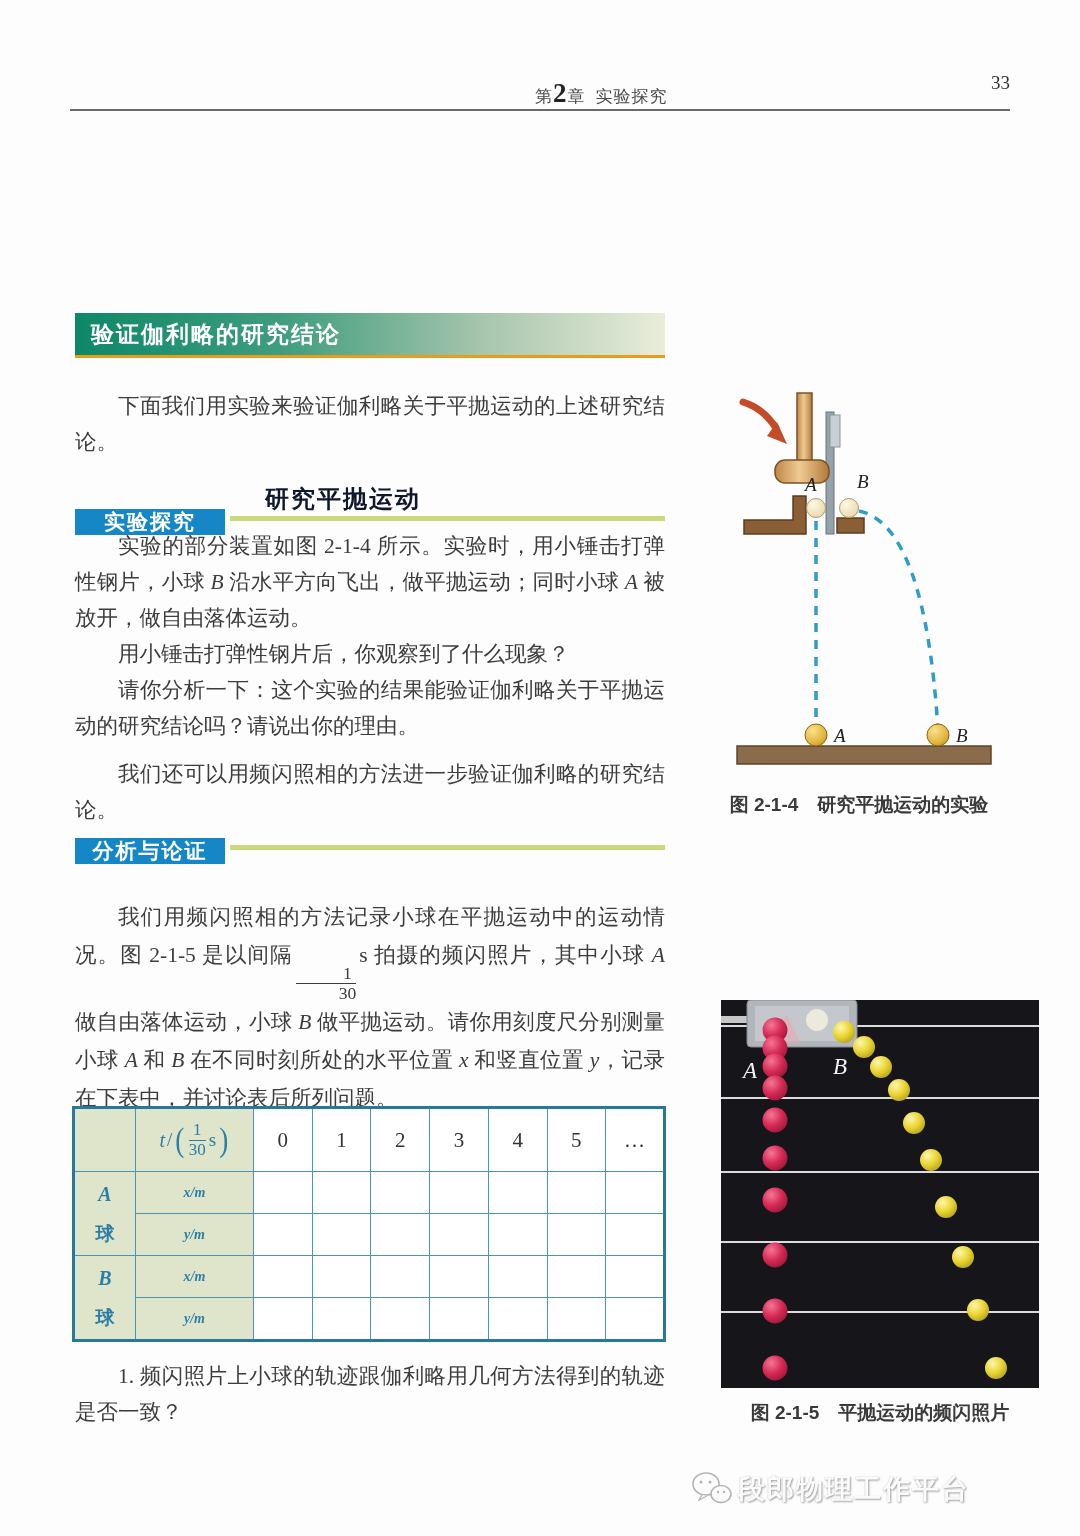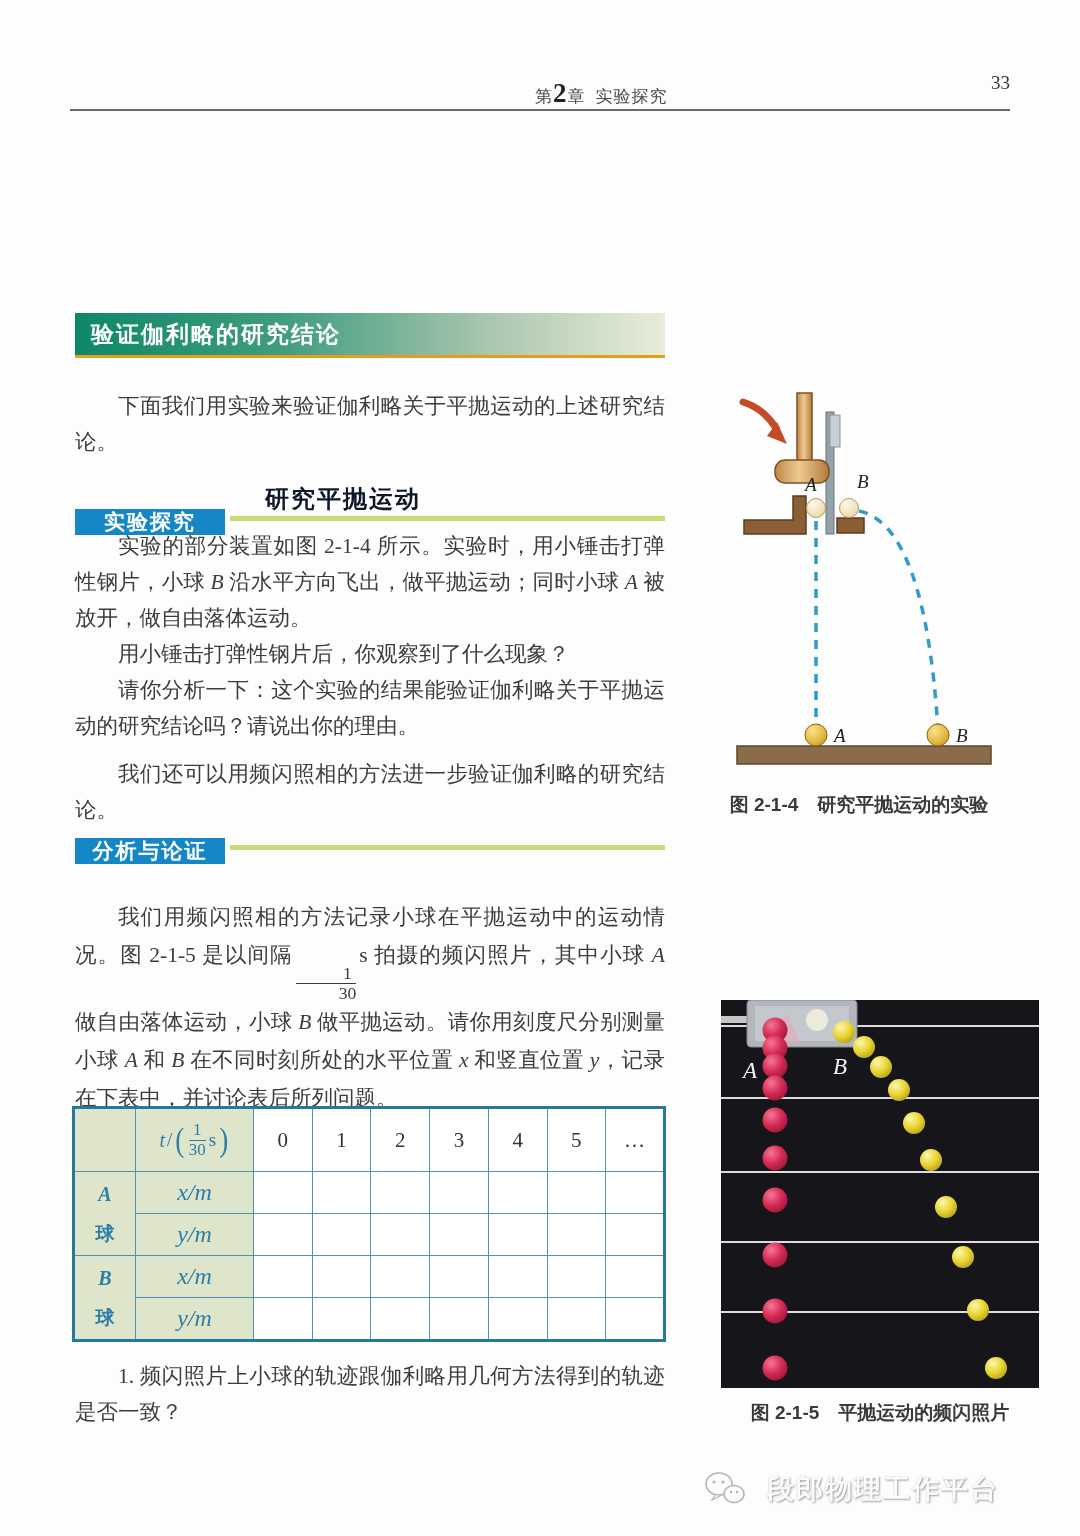--- a/index.html
+++ b/index.html
@@ -42,29 +42,29 @@
   .thead-time{height:62px;font-size:19px;font-weight:normal;}
   .tl{display:inline-flex;align-items:center;justify-content:center;gap:2px;width:100%;}
   .tl i{font-size:20px;}
   .bigp{font-size:34px;font-weight:300;color:#2b7ea6;transform:scaleX(0.8);}
   .tl .frac{vertical-align:middle;font-size:17px;margin:0 1px;}
   .tl .frac .num{border-color:#2b7ea6;}
   .thead-num{background:#fff;font-size:21px;font-weight:normal;color:#333;}
   .ballcell{font-size:20px;}
   .ballcell .bl{font-style:italic;line-height:40px;}
   .ballcell .bw{line-height:40px;font-size:19px;}
-  .varcell{height:41px;font-size:24px;font-style:italic;font-weight:normal;}
+  .varcell{height:41px;font-size:14px;font-style:italic;font-weight:bold;}
   .dtable td{height:41px;background:#fff;}
   
   .fig{position:absolute;text-align:center;}
   .fig-caption{font-family:"Liberation Sans","DejaVu Sans",sans-serif;font-weight:bold;
           font-size:19px;color:#3a3a3a;margin-top:8px;}
   
   .wm{position:absolute;left:690px;top:1464px;width:322px;height:50px;display:flex;
-      align-items:center;justify-content:center;gap:20px;}
+      align-items:center;justify-content:flex-start;gap:4px;}
   .wm-text{font-family:"Liberation Sans","DejaVu Sans",sans-serif;font-size:27px;color:#fbfbfb;
       text-shadow:1px 1px 2px #9c9c9c, -0.5px -0.5px 0 #e0e0e0;letter-spacing:2px;font-weight:bold;}
 </style>
 </head>
 <body>
 
 <div id="page">
 
   <div class="hdr-chapter"><span>第</span><b>2</b><span>章</span><span class="hdr-title">实验探究</span></div>
   <div class="hdr-page">33</div>

